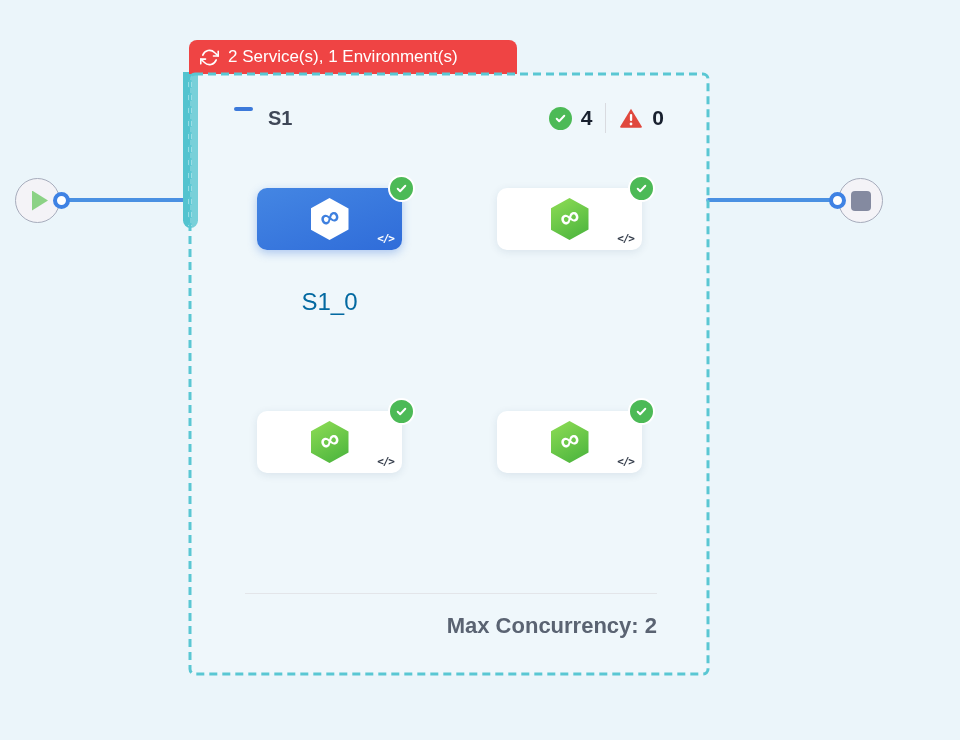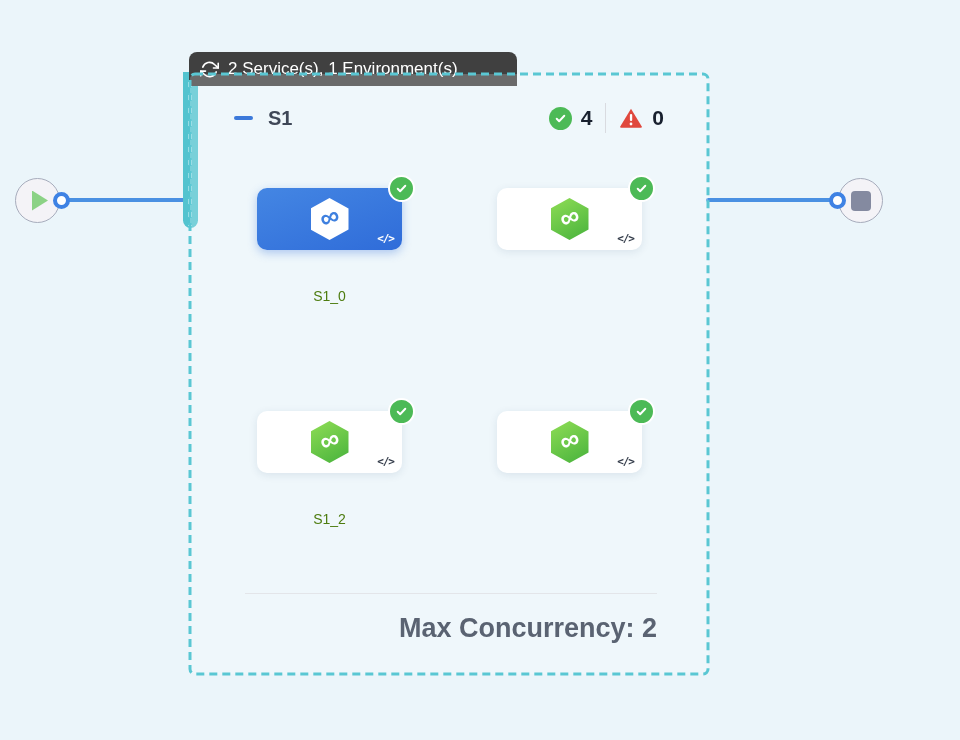--- a/index.html
+++ b/index.html
@@ -40,37 +40,37 @@
     background:#53c3cf; border-radius:0 0 8px 8px;
   }
   .strip-ticks {
     position:absolute; left:5px; top:2px; width:4px; height:152px;
     background:repeating-linear-gradient(180deg, transparent 0 8px, rgba(255,255,255,0.75) 8px 13px);
   }
 
   
   .group-tab {
     position:absolute; left:189px; top:40px; width:328px; height:34px;
-    background:#404040; border-radius:8px 8px 0 0;
+    background:#ef4444; border-radius:8px 8px 0 0;
     display:flex; align-items:center; gap:9px; padding-left:11px; box-sizing:border-box;
-    color:#ffffff; font-size:17px; font-weight:500; cursor:pointer;margin-top:12px;
+    color:#ffffff; font-size:17px; font-weight:500; cursor:pointer;
   }
   .tab-icon { display:flex; align-items:center; }
 
   
   .group-border { position:absolute; left:188px; top:72px; }
 
   
   .group-content { position:absolute; left:190px; top:74px; width:518px; height:600px; }
 
   .group-header {
     position:absolute; left:44px; right:44px; top:26px; height:36px;
     display:flex; align-items:center; justify-content:space-between;
   }
-  .header-left { display:flex; align-items:center; gap:15px; }
+  .header-left { display:flex; align-items:flex-start; gap:15px; }
   .collapse-dash { width:19px; height:4px; border-radius:2px; background:#3c79da; cursor:pointer; }
   .group-title { font-size:20px; font-weight:600; color:#3f4757; }
   .header-right { display:flex; align-items:center; gap:9px; }
   .check-badge {
     width:23px; height:23px; border-radius:50%; background:#4cba56;
     display:flex; align-items:center; justify-content:center;
   }
   .count { font-size:21px; font-weight:600; color:#18202e; }
   .count-divider { width:1px; height:30px; background:#d9dbe0; margin:0 4px; }
   .warn-badge { display:flex; align-items:center; }
@@ -106,27 +106,27 @@
   .code-icon {
     position:absolute; right:8px; bottom:5px; font-size:11px; font-weight:700;
     color:#333b49; letter-spacing:-1px; font-family:"DejaVu Sans Mono", monospace;
   }
   .card.selected .code-icon { color:#ffffff; }
   .status-badge {
     position:absolute; top:-13px; right:-13px; width:27px; height:27px; border-radius:50%;
     background:#4cba56; border:2.5px solid #ffffff; box-sizing:border-box;
     display:flex; align-items:center; justify-content:center;
   }
-  .service-label { margin-top:38px; font-size:14px; color:#4d7c0f; }
+  .service-label { margin-top:38px; font-size:24px; color:#0369a1; }
 
   
   .footer-divider { position:absolute; left:55px; right:51px; top:519px; height:1px; background:#e3e5e9; }
   .max-concurrency {
     position:absolute; right:51px; top:539px;
-    font-size:27px; font-weight:700; color:#5a6372;
+    font-size:22px; font-weight:700; color:#5a6372;
   }
 </style>
 </head>
 <body>
 
 <div class="stage">
 
   <div class="edge edge-left"></div>
   <div class="edge edge-right"></div>
 
@@ -219,21 +219,20 @@
         <div class="hex">
           <span class="inf">∞</span>
         </div>
         <span class="code-icon">&lt;/&gt;</span>
         <span class="status-badge">
           <svg viewBox="0 0 24 24" width="13" height="13">
             <path d="M5 12.5l4.5 4.5L19 7" stroke="#ffffff" stroke-width="3.6" fill="none" stroke-linecap="round" stroke-linejoin="round"></path>
           </svg>
         </span>
       </div>
-      <div class="service-label">S1_2</div>
     </div>
 
     <div class="service service-3">
       <div class="card">
         <div class="hex">
           <span class="inf">∞</span>
         </div>
         <span class="code-icon">&lt;/&gt;</span>
         <span class="status-badge">
           <svg viewBox="0 0 24 24" width="13" height="13">

